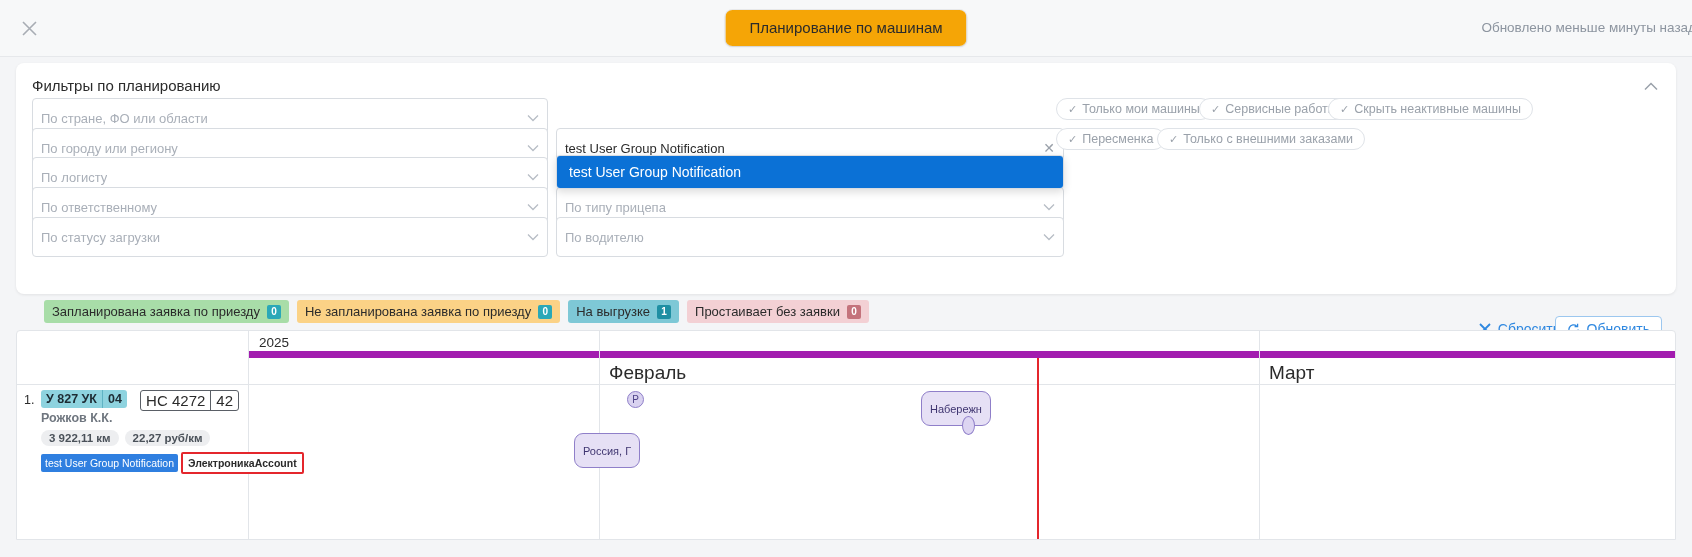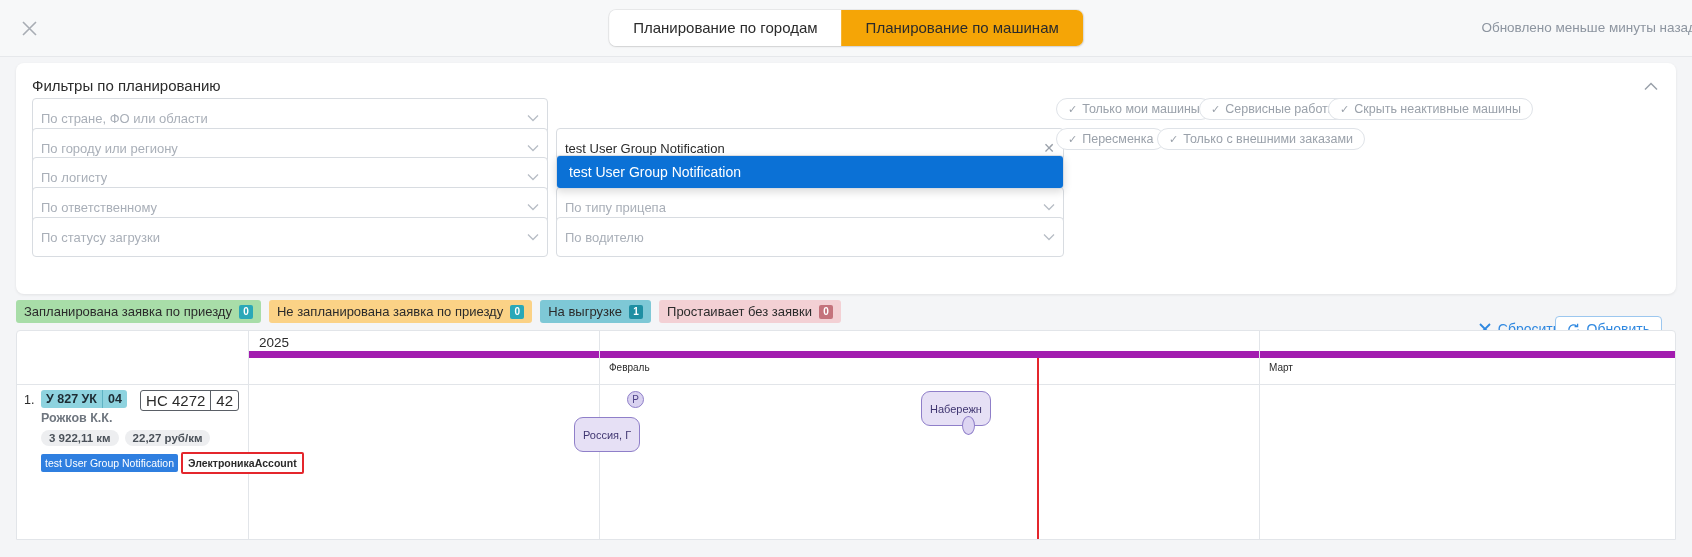--- a/index.html
+++ b/index.html
@@ -162,21 +162,21 @@
   }
   .g-year {
     position:absolute; left:232px; top:0; right:0; height:27px;
     border-bottom:7px solid #a21caf;
   }
   .g-year span { position:absolute; left:10px; top:4px; font-size:13.5px; color:#2b2b2b; }
   .g-months {
     position:absolute; left:232px; top:27px; right:0; height:27px;
     border-bottom:1px solid #e2e5e9;
   }
-  .g-month { position:absolute; top:4px; font-size:10px; color:#2b2b2b; }
+  .g-month { position:absolute; top:4px; font-size:19px; color:#2b2b2b; }
   .g-colsep {
     position:absolute; top:0; width:1px; background:#e2e5e9; height:210px;
   }
   .g-redline {
     position:absolute; top:27px; width:2px; background:#e4262c; height:183px;
   }
 
   .row-left {
     position:absolute; left:0; top:54px; width:232px; height:156px;
     border-right:1px solid #e2e5e9;
@@ -240,21 +240,20 @@
 
 <div class="topbar">
 
   <div class="close-btn">
     <svg width="17" height="17" viewBox="0 0 17 17">
       <path d="M2 2 L15 15 M15 2 L2 15" stroke="#a8adb4" stroke-width="1.6" fill="none"></path>
     </svg>
   </div>
 
   <div class="tabs">
-    <div class="tab">Планирование по городам</div>
     <div class="tab active">Планирование по машинам</div>
   </div>
 
   <div class="updated">Обновлено меньше минуты назад</div>
 </div>
 
 <div class="filters-card">
 
   <div class="filters-title">Фильтры по планированию</div>
 
@@ -365,21 +364,21 @@
     <svg width="13" height="13" viewBox="0 0 14 14">
       <path d="M12 7a5 5 0 1 1-1.6-3.6" stroke="#2f88e0" stroke-width="1.4" fill="none"></path>
       <path d="M11.4 0.7 L11.4 3.9 L8.2 3.9" stroke="#2f88e0" stroke-width="1.4" fill="none"></path>
     </svg>
     <span>Обновить</span>
   </div>
 </div>
 
 <div class="legend">
 
-  <div class="legend-chip" style="background:#a8dda8;">
+  <div class="legend-chip" style="background:#a8dda8;margin-left:28px;">
     <span>Запланирована заявка по приезду</span>
     <span class="legend-count" style="background:#2aa8b8;">0</span>
   </div>
 
   <div class="legend-chip" style="background:#fbd286;">
     <span>Не запланирована заявка по приезду</span>
     <span class="legend-count" style="background:#2aa8b8;">0</span>
   </div>
 
   <div class="legend-chip" style="background:#7ec8d6;">
@@ -431,17 +430,17 @@
     </div>
 
     <div class="tagrow">
       <span class="tag-blue">test User Group Notification</span>
       <span class="tag-outline">ЭлектроникаAccount</span>
     </div>
   </div>
 
   <div class="lane">
     <div class="marker-circle" style="left:378px; top:6px;">P</div>
-    <div class="marker-pill" style="left:325px; top:32px;">Россия, Г</div>
+    <div class="marker-pill" style="left:325px; top:48px;">Россия, Г</div>
     <div class="marker-pill" style="left:672px; top:6px;">Набережн</div>
     <div class="marker-oval" style="left:713px; top:31px;"></div>
   </div>
 </div>
 
 </body></html>

